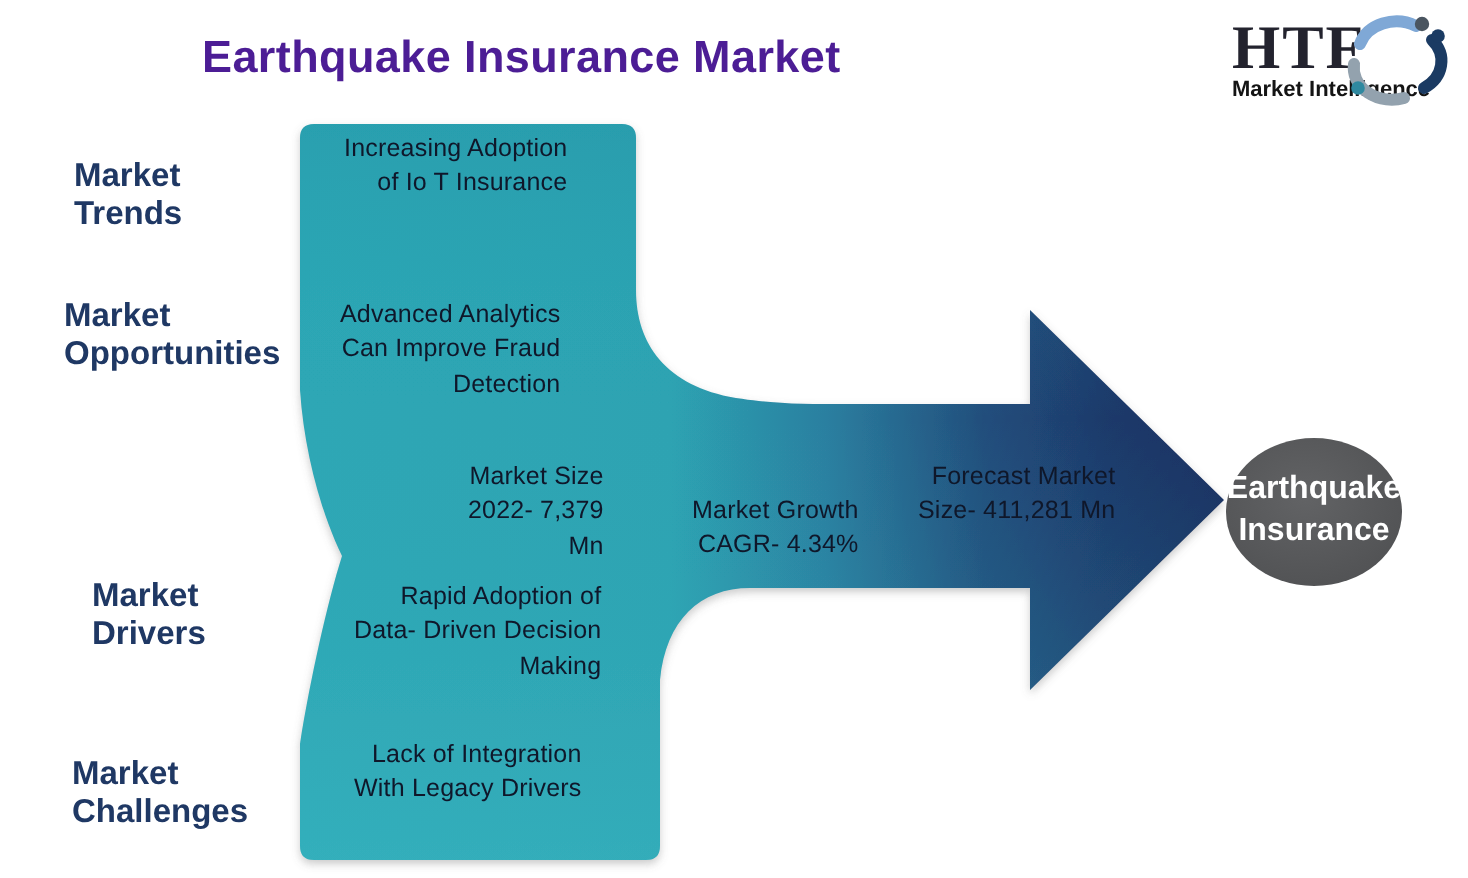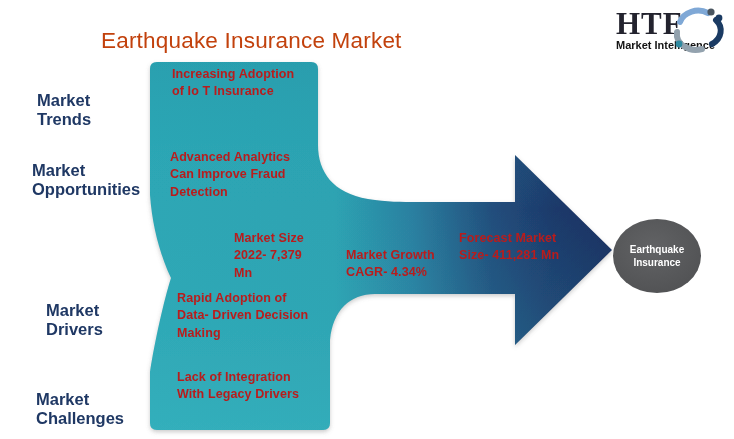--- a/index.html
+++ b/index.html
@@ -6,38 +6,37 @@
   .stage{
     position:relative;
     width:734px;height:439px;
     overflow:hidden;
     background:#ffffff;
     font-family:"Liberation Sans","DejaVu Sans",sans-serif;
   }
   .stage svg.flow{position:absolute;left:0;top:0;z-index:0;}
   .title{
     position:absolute;left:101px;top:16px;z-index:2;
-    font-size:22.5px;font-weight:400;color:#c2410c;
-    letter-spacing:.2px;white-space:nowrap;margin-top:12px;
+    font-size:22.5px;font-weight:700;color:#4c1d95;
+    letter-spacing:.2px;white-space:nowrap;
   }
   .side-label{
     position:absolute;z-index:2;
     color:#1F3864;font-weight:700;font-size:16.5px;line-height:1.17;
     white-space:pre-line;
-    margin-top:12px;
   }
   .band-text{
     position:absolute;z-index:2;
-    color:#b91c1c;font-weight:700;font-size:12.5px;line-height:1.38;
-    white-space:pre-line;letter-spacing:.1px;
+    color:#0f172a;font-weight:400;font-size:12.5px;line-height:1.38;
+    white-space:pre-line;letter-spacing:.1px;text-align:right;
   }
   .target-label{
     position:absolute;z-index:2;
     left:657px;top:256px;transform:translate(-50%,-50%);
-    color:#ffffff;font-weight:700;font-size:10px;line-height:1.3;
+    color:#ffffff;font-weight:700;font-size:16px;line-height:1.3;
     text-align:center;white-space:pre-line;
   }
   .logo{
     position:absolute;right:8px;top:6px;z-index:2;width:110px;height:52px;
   }
   .logo .brand{
     position:absolute;left:0;top:2px;
     font-family:"Liberation Serif","DejaVu Serif",serif;
     font-size:31px;color:#23232e;letter-spacing:1px;line-height:1;font-weight:bold;
   }

